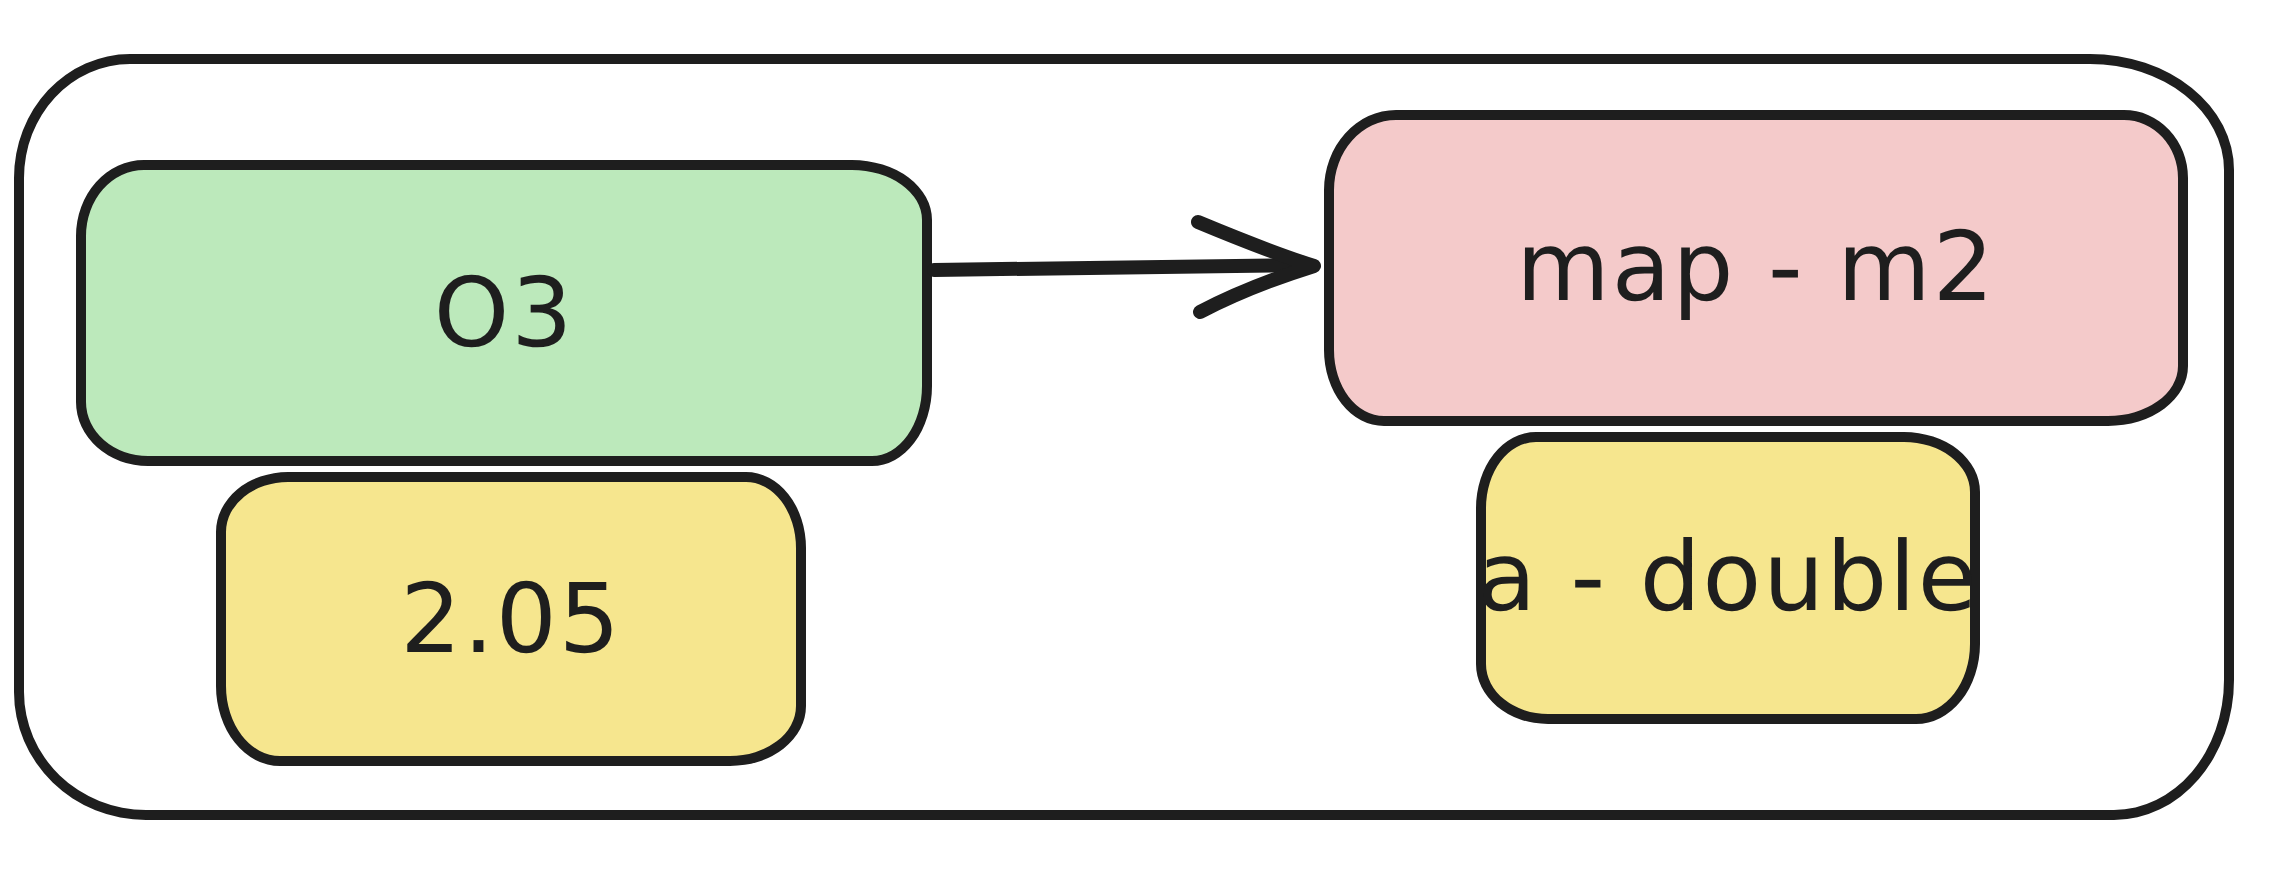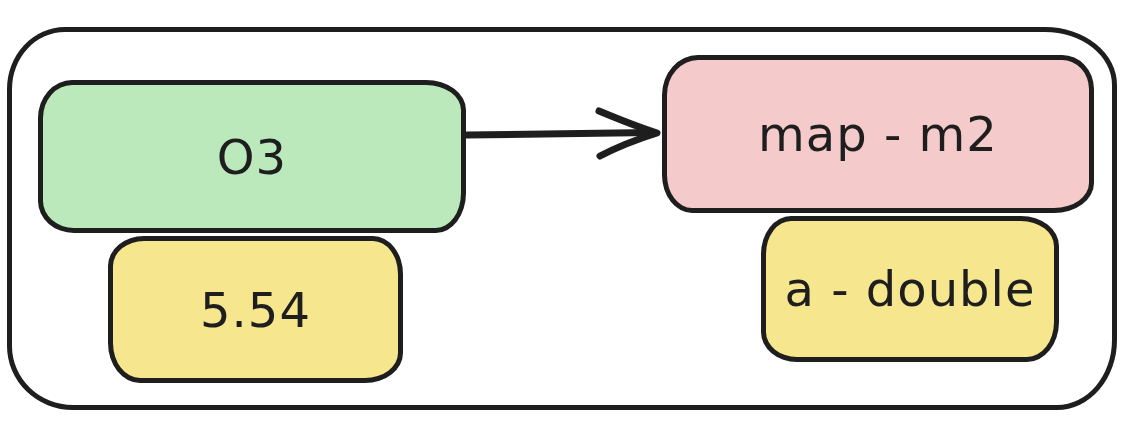--- a/index.html
+++ b/index.html
@@ -53,23 +53,23 @@
     border-radius: 36px 30px 38px 32px / 30px 38px 30px 40px;
   }
   .node-pink {
     left: 662px;
     top: 55px;
     width: 432px;
     height: 158px;
     border-radius: 36px 32px 40px 30px / 40px 34px 30px 38px;
   }
   .node-yellow-right {
-    left: 761px;
+    left: 738px;
     top: 216px;
-    width: 298px;
+    width: 252px;
     height: 146px;
     border-radius: 30px 38px 32px 36px / 38px 30px 40px 30px;
   }
   .edge-svg {
     position: absolute;
     left: 0;
     top: 0;
     width: 1135px;
     height: 447px;
     pointer-events: none;
@@ -89,21 +89,21 @@
 
 <div class="canvas">
 
   <div class="frame"></div>
 
   <div class="node node-green" style="background-color: rgb(188, 233, 187);">
     <span class="node-label">O3</span>
   </div>
 
   <div class="node node-yellow-left" style="background-color: rgb(246, 230, 142);">
-    <span class="node-label">5.54</span>
+    <span class="node-label">2.05</span>
   </div>
 
   <div class="node node-pink" style="background-color: rgb(244, 202, 202);">
     <span class="node-label">map - m2</span>
   </div>
 
   <div class="node node-yellow-right" style="background-color: rgb(246, 230, 142);">
     <span class="node-label">a - double</span>
   </div>
 

